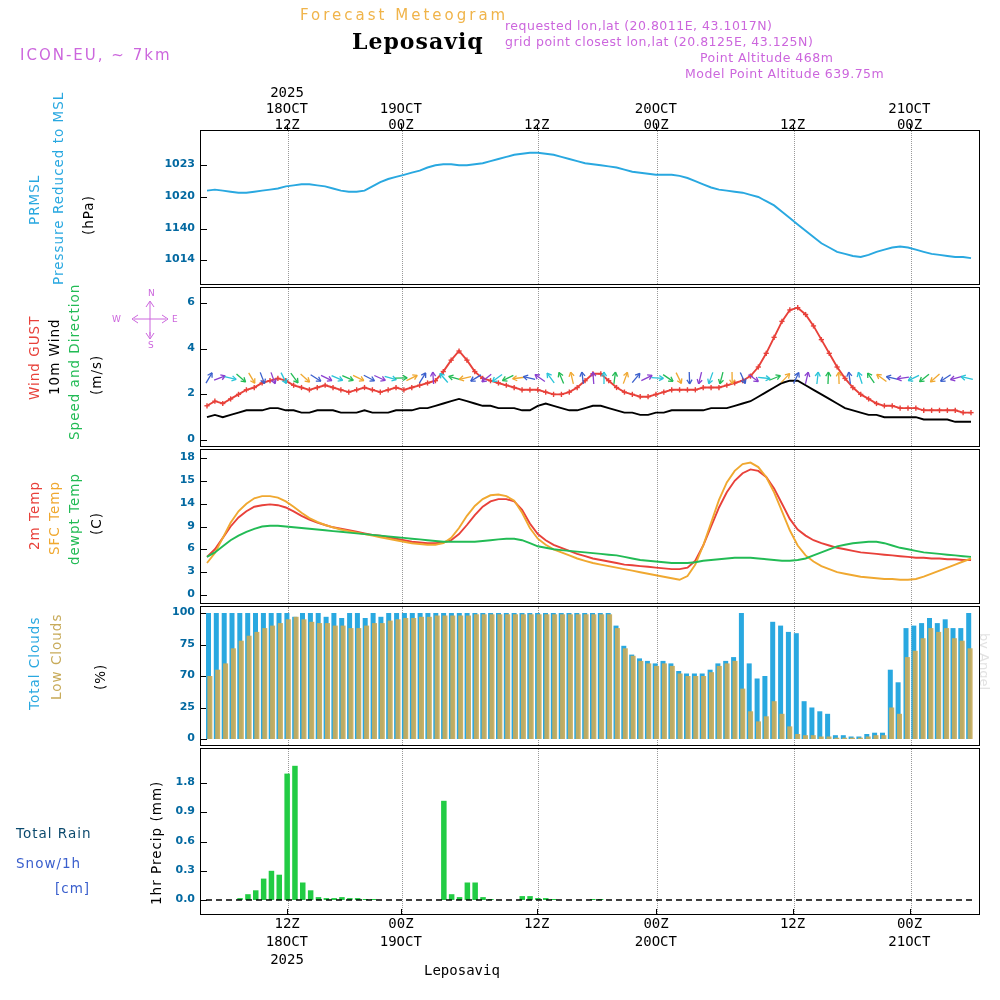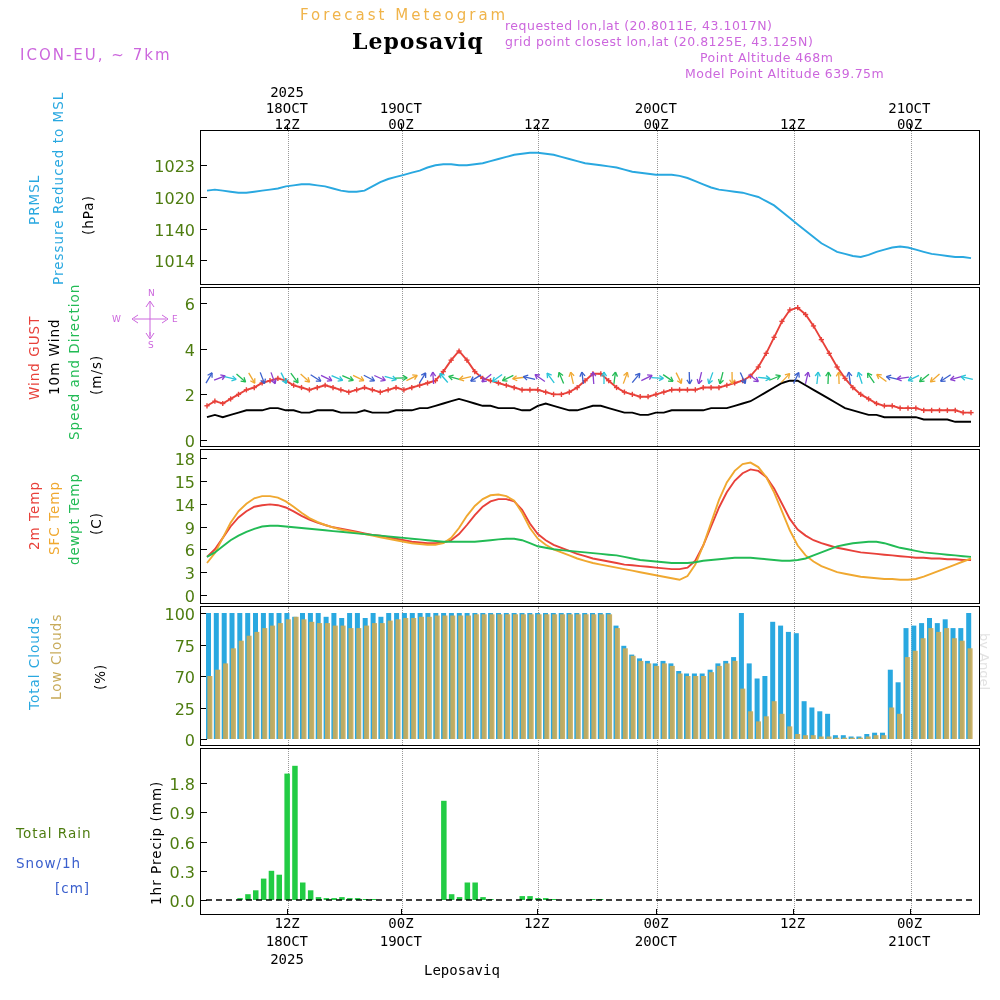--- a/index.html
+++ b/index.html
@@ -14,21 +14,21 @@
   #hdr-req{left:505px;top:18px;font-size:12.5px;color:#cc66dd;letter-spacing:0.5px;}
   #hdr-grid{left:505px;top:34px;font-size:12.5px;color:#cc66dd;letter-spacing:0.5px;}
   #hdr-alt{left:700px;top:50px;font-size:12.5px;color:#cc66dd;letter-spacing:0.5px;}
   #hdr-malt{left:685px;top:66px;font-size:12.5px;color:#cc66dd;letter-spacing:0.5px;}
   #watermark{right:8px;top:690px;font-size:13px;color:#e2e2e2;transform:rotate(90deg);transform-origin:right top;}
 
   
   .panel{position:absolute;left:200px;width:780px;border:1px solid #000;box-sizing:border-box;background:#fff;}
   .grid-v{position:absolute;top:0;bottom:0;width:0;border-left:1px dotted #999;}
 
-  .ylab{position:absolute;font-size:16px;color:#4d7c0f;text-align:right;}
+  .ylab{position:absolute;font-size:11px;color:#0369a1;text-align:right;font-weight:bold;}
 
   
   #timeaxis-top{left:200px;top:84px;width:780px;height:46px;}
   #timeaxis-top span{position:absolute;font-size:14px;color:#000;font-family:"DejaVu Sans Mono",monospace;}
   #timeaxis-bot{left:200px;top:915px;width:780px;height:60px;}
   #timeaxis-bot span{position:absolute;font-size:14px;color:#000;font-family:"DejaVu Sans Mono",monospace;}
   #xtitle{left:424px;top:962px;font-size:14px;color:#000;font-family:"DejaVu Sans Mono",monospace;}
 
   
   .sidelab{position:absolute;font-size:13.5px;letter-spacing:1px;white-space:nowrap;transform:rotate(-90deg);transform-origin:left top;}
@@ -828,21 +828,21 @@
 
 <div class="sidelab" style="left:26px;  top:550px; color:#e8413a;">2m Temp</div>
 <div class="sidelab" style="left:46px;  top:555px; color:#f0a830;">SFC Temp</div>
 <div class="sidelab" style="left:66px;  top:565px; color:#22bb55;">dewpt Temp</div>
 <div class="sidelab" style="left:88px;  top:535px; color:#000;">(C)</div>
 
 <div class="sidelab" style="left:26px; top:710px; color:#29a8e0;">Total Clouds</div>
 <div class="sidelab" style="left:48px; top:700px; color:#c8ab5a;">Low Clouds</div>
 <div class="sidelab" style="left:92px; top:690px; color:#000;">(%)</div>
 
-<div class="abs nowrap" style="left:16px; top:825px; font-size:13.5px; letter-spacing:1px; color:#4d7c0f;">Total  Rain</div>
+<div class="abs nowrap" style="left:16px; top:825px; font-size:13.5px; letter-spacing:1px; color:#0c4a6e;">Total  Rain</div>
 <div class="abs nowrap" style="left:16px; top:855px; font-size:13.5px; letter-spacing:1px; color:#3a5fcd;">Snow/1h</div>
 <div class="abs nowrap" style="left:55px; top:880px; font-size:13.5px; letter-spacing:1px; color:#3a5fcd;">[cm]</div>
 <div class="sidelab" style="left:148px; top:905px; color:#000;">1hr Precip (mm)</div>
 
 <div class="abs" id="compass" style="left:110px;top:288px;width:80px;height:70px;">
   <div class="abs" style="left:38px;top:0;font-size:9px;color:#cc66dd;">N</div>
   <div class="abs" style="left:38px;top:52px;font-size:9px;color:#cc66dd;">S</div>
   <div class="abs" style="left:62px;top:26px;font-size:9px;color:#cc66dd;">E</div>
   <div class="abs" style="left:2px;top:26px;font-size:9px;color:#cc66dd;">W</div>
   <svg width="80" height="70" style="position:absolute;left:0;top:0;">

